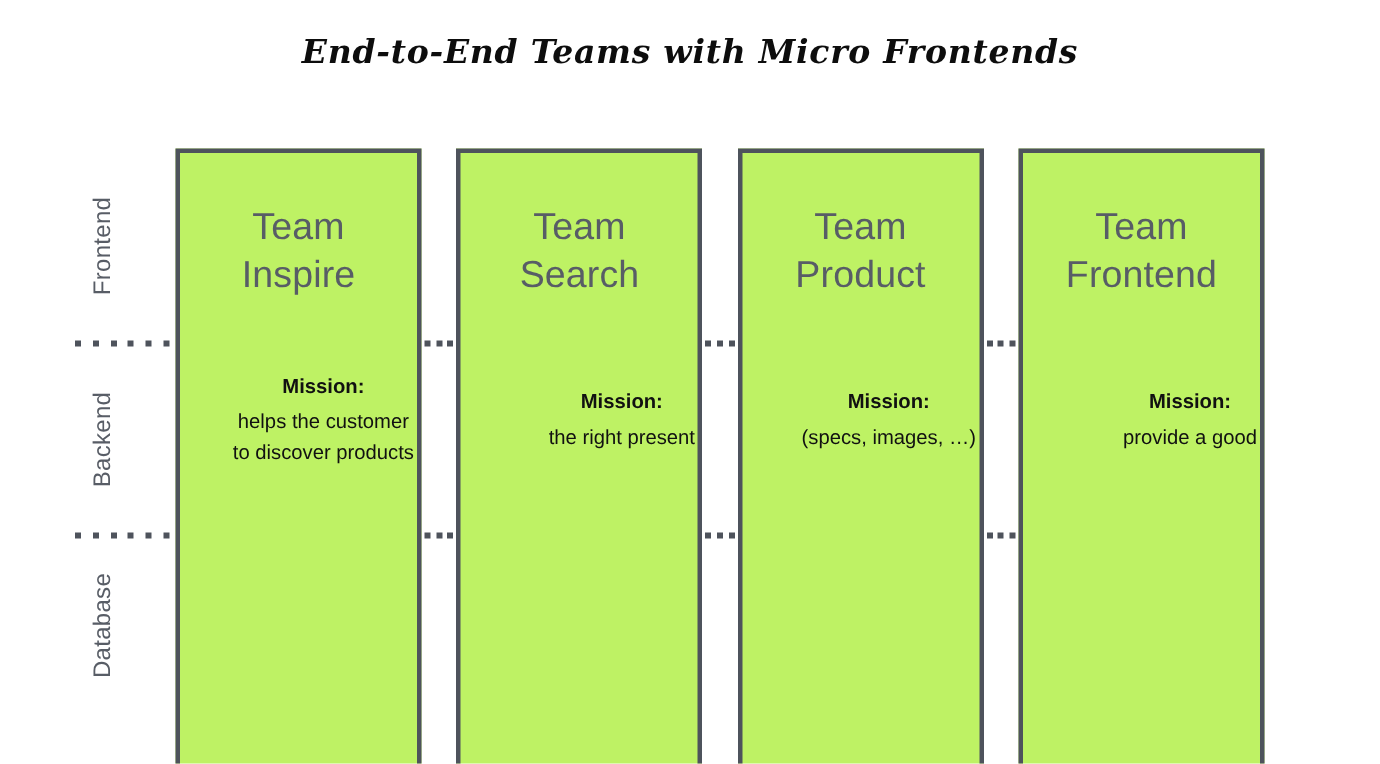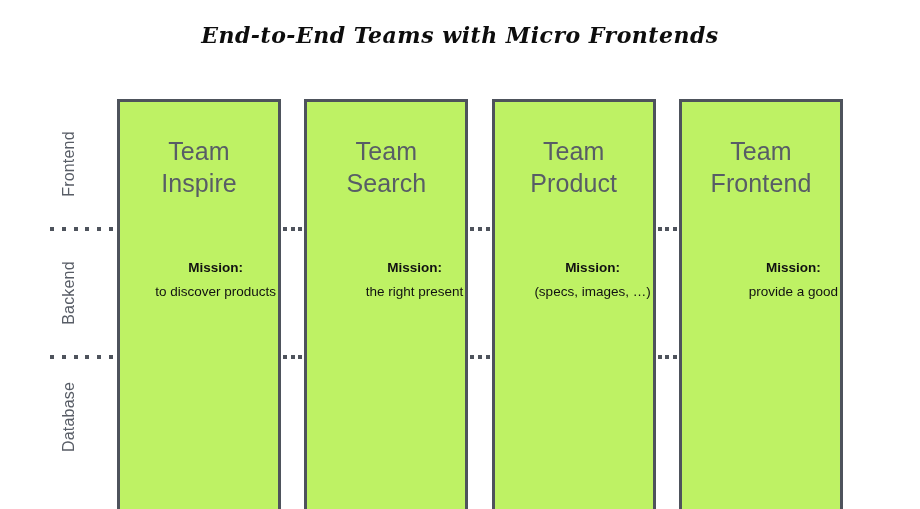--- a/index.html
+++ b/index.html
@@ -249,20 +249,21 @@
     <div class="team-box">
       <div class="team-frontend">
         <div class="team-title">
           <span class="tline">Team</span>
           <span class="tline">Inspire</span>
         </div>
       </div>
       <div class="team-backend">
         <div class="mission">
           <span class="mission-label">Mission:</span>
+          <span class="mission-line">helps the customer</span>
           <span class="mission-line">to discover products</span>
         </div>
       </div>
       <div class="team-database"></div>
     </div>
 
     <div class="team-box">
       <div class="team-frontend">
         <div class="team-title">
           <span class="tline">Team</span>

